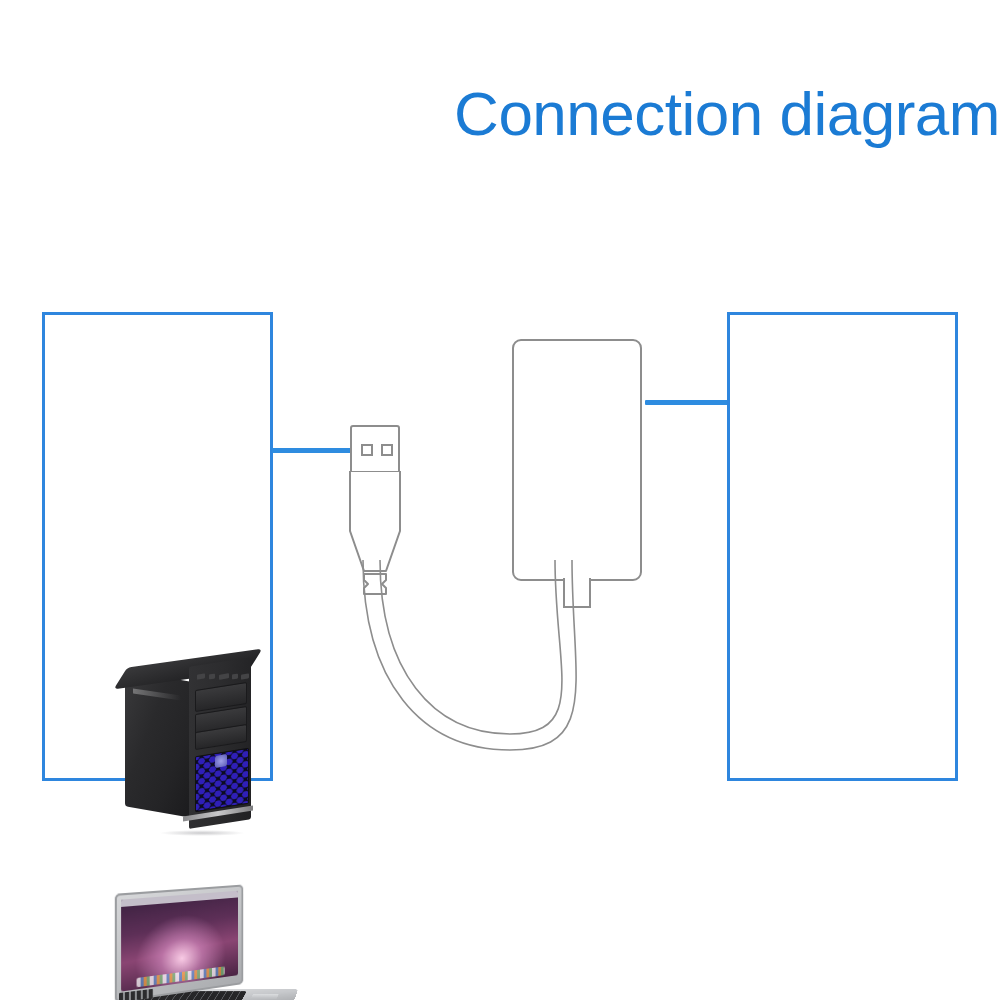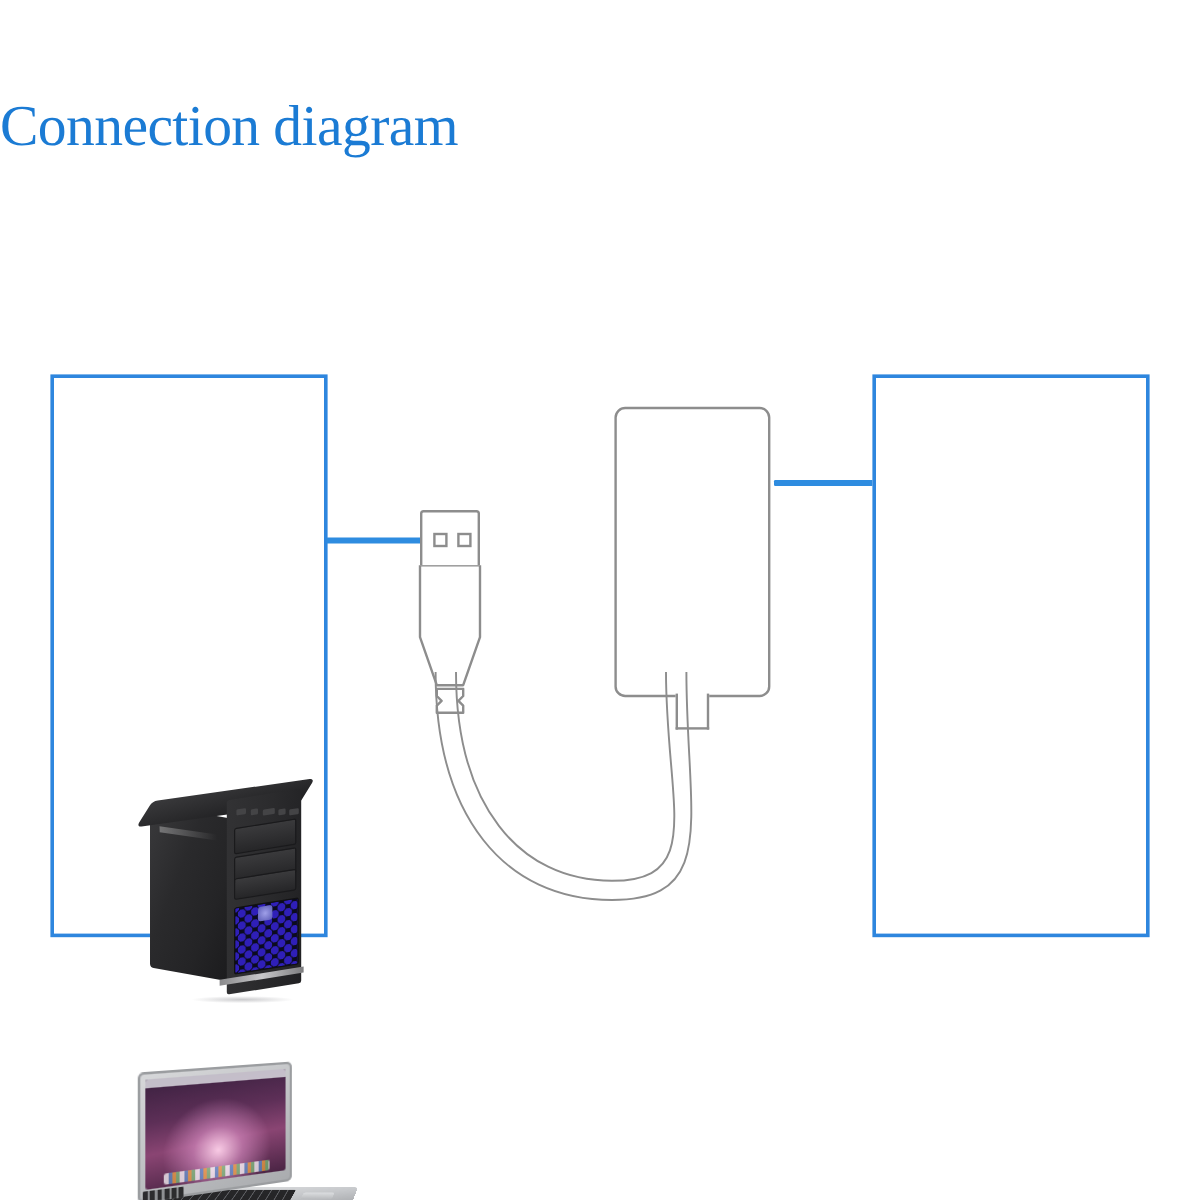--- a/index.html
+++ b/index.html
@@ -21,23 +21,23 @@
     inset: 0;
     background: #ffffff;
   }
 
   
   #page-title {
     position: absolute;
     left: 0;
     top: 78px;
     width: 1000px;
-    text-align: left;
-    font-family: Liberation Serif, serif;
-    font-size: 48px;
+    text-align: right;
+    font-family: Liberation Sans, sans-serif;
+    font-size: 62px;
     font-weight: 400;
     letter-spacing: -0.5px;
     color: #1b7bd4;
     white-space: nowrap;
   }
 
   
   .panel {
     position: absolute;
     box-sizing: border-box;

